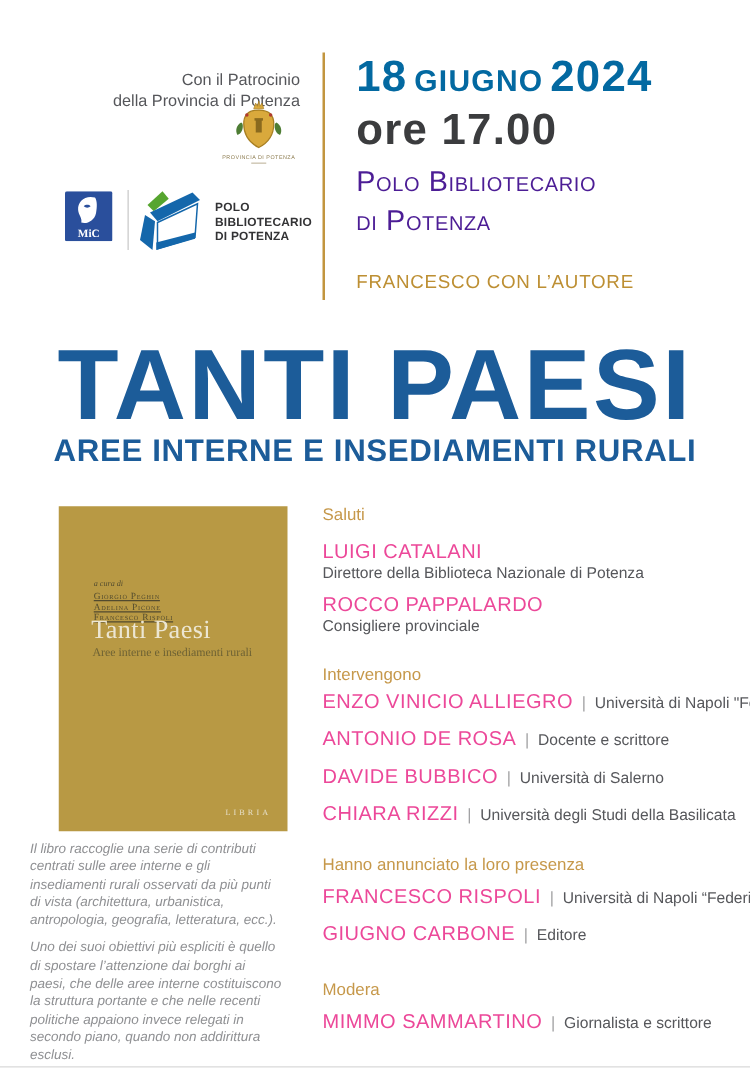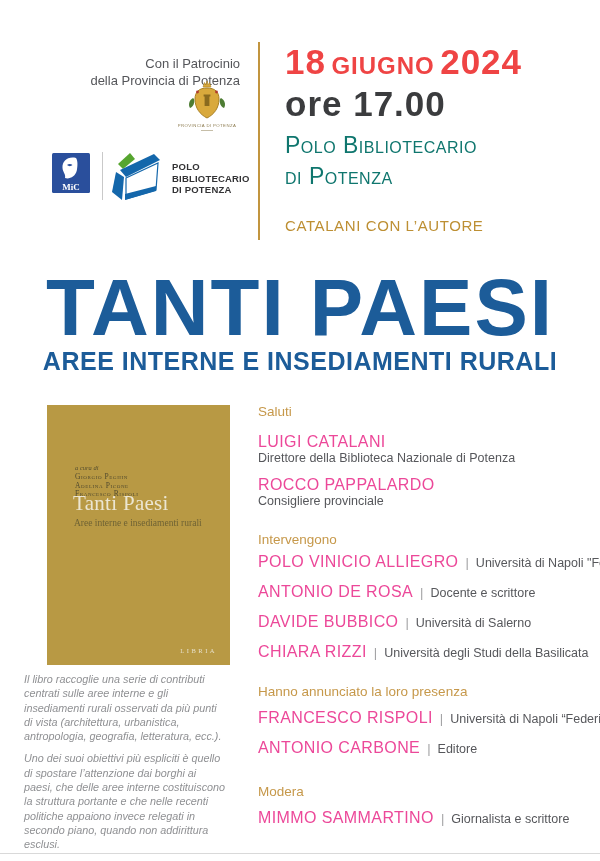--- a/index.html
+++ b/index.html
@@ -13,41 +13,41 @@
   .coat{position:absolute;left:176px;top:78px;width:62px;height:58px;}
   .logo-row{position:absolute;left:52px;top:150px;height:54px;}
   .mic-logo{position:absolute;left:0;top:3px;}
   .logo-divider{position:absolute;left:50px;top:2px;width:1px;height:48px;background:#c9c9c9;}
   .polo-logo{position:absolute;left:58px;top:0;}
   .polo-text{position:absolute;left:120px;top:11px;font-size:9.5px;font-weight:bold;
     color:#333335;line-height:11.5px;letter-spacing:.2px;white-space:nowrap;}
   
   .gold-rule{position:absolute;left:258px;top:42px;width:2px;height:198px;background:#c2953f;}
   
-  .date-line{position:absolute;left:285px;top:42px;font-weight:bold;color:#ef4444;
+  .date-line{position:absolute;left:285px;top:42px;font-weight:bold;color:#0369a1;
     letter-spacing:1px;white-space:nowrap;}
   .date-line .big{font-size:35px;}
   .date-line .month{font-size:24px;}
   .time-line{position:absolute;left:285px;top:84px;font-weight:bold;color:#3b3c3e;
     font-size:35px;letter-spacing:1px;}
-  .venue{position:absolute;left:285px;top:130px;font-size:23px;color:#0f766e;
+  .venue{position:absolute;left:285px;top:130px;font-size:23px;color:#4c1d95;
     font-variant:small-caps;line-height:31px;letter-spacing:.5px;}
   .kicker{position:absolute;left:285px;top:217px;font-size:15px;color:#bd8f33;
     letter-spacing:.6px;}
   
   .main-title{position:absolute;left:0;top:268px;width:600px;margin:0;text-align:center;
     font-size:80px;font-weight:bold;letter-spacing:2px;line-height:1;color:#1c5c99;}
   .sub-title{position:absolute;left:0;top:347px;width:600px;margin:0;text-align:center;
     font-size:25px;font-weight:bold;letter-spacing:.5px;color:#1c5c99;}
   
   .cover{position:absolute;left:47px;top:405px;width:183px;height:260px;background:#b89944;
     font-family:"Liberation Serif",serif;}
   .cover .curated{position:absolute;left:28px;top:59px;font-size:6.5px;font-style:italic;color:#544d2f;}
   .cover .editors{position:absolute;left:28px;top:68px;font-size:7.5px;line-height:8.5px;
-    font-variant:small-caps;letter-spacing:.6px;color:#514a2e;}
+    font-variant:small-caps;letter-spacing:.6px;color:#514a2e;text-decoration:underline;}
   .cover .c-title{position:absolute;left:26px;top:86px;font-size:21px;letter-spacing:.3px;color:#ece6d2;}
   .cover .c-sub{position:absolute;left:27px;top:113px;font-size:9.5px;color:#6e6234;}
   .cover .publisher{position:absolute;right:13px;bottom:11px;font-size:6.5px;
     letter-spacing:2.5px;color:#e6dfc8;}
   
   .blurb{position:absolute;left:24px;top:672px;width:204px;
     font-style:italic;font-size:10.8px;line-height:14.3px;color:#8f9093;}
   .blurb p{margin:0 0 8px 0;}
   
   .p-head{position:absolute;left:258px;font-size:13.5px;color:#c6984a;white-space:nowrap;}
@@ -114,21 +114,21 @@
   <div class="date-line">
     <span class="big">18</span>
     <span class="month">GIUGNO</span>
     <span class="big">2024</span>
   </div>
   <div class="time-line">ore 17.00</div>
   <div class="venue">
     <span>Polo Bibliotecario</span><br>
     <span>di Potenza</span>
   </div>
-  <div class="kicker">CATALANI CON L’AUTORE</div>
+  <div class="kicker">FRANCESCO CON L’AUTORE</div>
 
   <h1 class="main-title">TANTI PAESI</h1>
   <h2 class="sub-title">AREE INTERNE E INSEDIAMENTI RURALI</h2>
 
   <div class="cover">
     <div class="curated">a cura di</div>
     <div class="editors">
       <span>Giorgio Peghin</span><br>
       <span>Adelina Picone</span><br>
       <span>Francesco Rispoli</span>
@@ -150,39 +150,39 @@
     <span class="p-role">Direttore della Biblioteca Nazionale di Potenza</span>
   </div>
   <div class="p-row p-stack" style="top:476px">
     <span class="p-name">ROCCO PAPPALARDO</span>
     <span class="p-role">Consigliere provinciale</span>
   </div>
 
   <div class="p-head" style="top:532px">Intervengono</div>
 
   <div class="p-row" style="top:553px">
-    <span class="p-name">POLO VINICIO ALLIEGRO</span><span class="p-sep">|</span><span class="p-role">Università di Napoli "Federico II"</span>
+    <span class="p-name">ENZO VINICIO ALLIEGRO</span><span class="p-sep">|</span><span class="p-role">Università di Napoli "Federico II"</span>
   </div>
   <div class="p-row" style="top:583px">
     <span class="p-name">ANTONIO DE ROSA</span><span class="p-sep">|</span><span class="p-role">Docente e scrittore</span>
   </div>
   <div class="p-row" style="top:643px">
     <span class="p-name">CHIARA RIZZI</span><span class="p-sep">|</span><span class="p-role">Università degli Studi della Basilicata</span>
   </div>
   <div class="p-row" style="top:613px">
     <span class="p-name">DAVIDE BUBBICO</span><span class="p-sep">|</span><span class="p-role">Università di Salerno</span>
   </div>
 
   <div class="p-head" style="top:684px">Hanno annunciato la loro presenza</div>
 
   <div class="p-row" style="top:709px">
     <span class="p-name">FRANCESCO RISPOLI</span><span class="p-sep">|</span><span class="p-role">Università di Napoli “Federico II”</span>
   </div>
   <div class="p-row" style="top:739px">
-    <span class="p-name">ANTONIO CARBONE</span><span class="p-sep">|</span><span class="p-role">Editore</span>
+    <span class="p-name">GIUGNO CARBONE</span><span class="p-sep">|</span><span class="p-role">Editore</span>
   </div>
 
   <div class="p-head" style="top:784px">Modera</div>
 
   <div class="p-row" style="top:809px">
     <span class="p-name">MIMMO SAMMARTINO</span><span class="p-sep">|</span><span class="p-role">Giornalista e scrittore</span>
   </div>
 
   <div class="bottom-edge"></div>
 </div>

